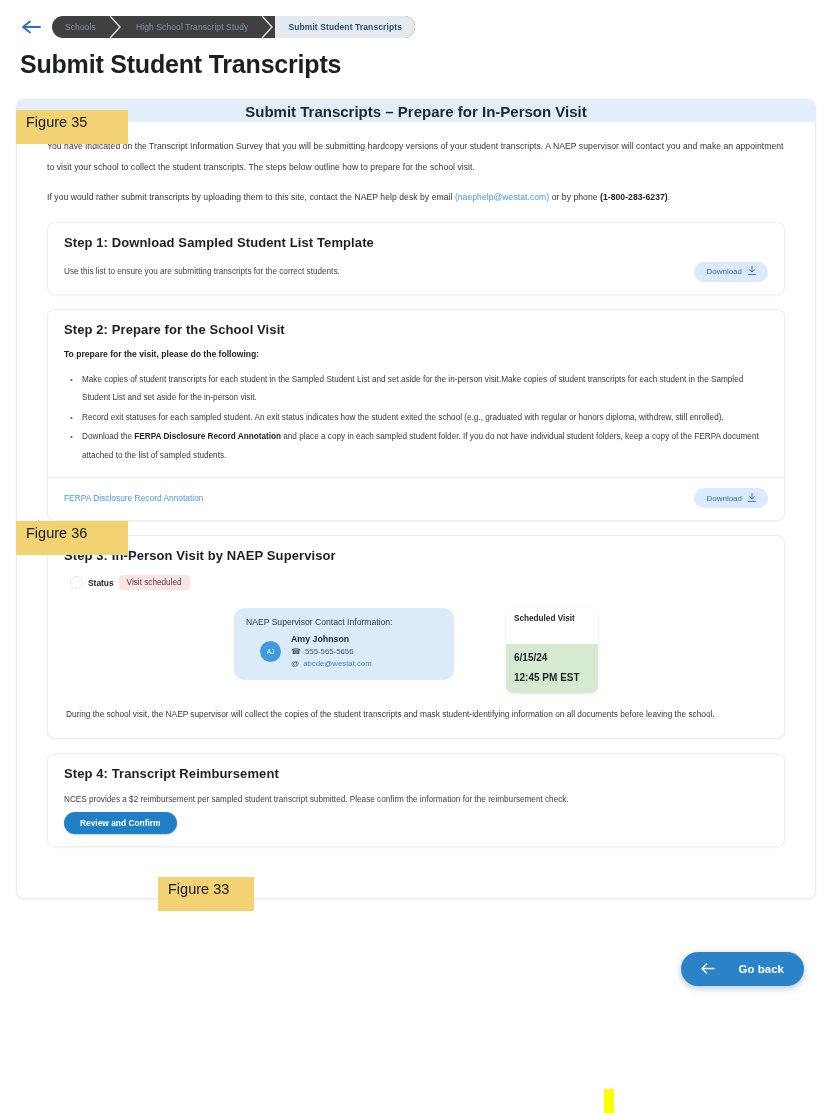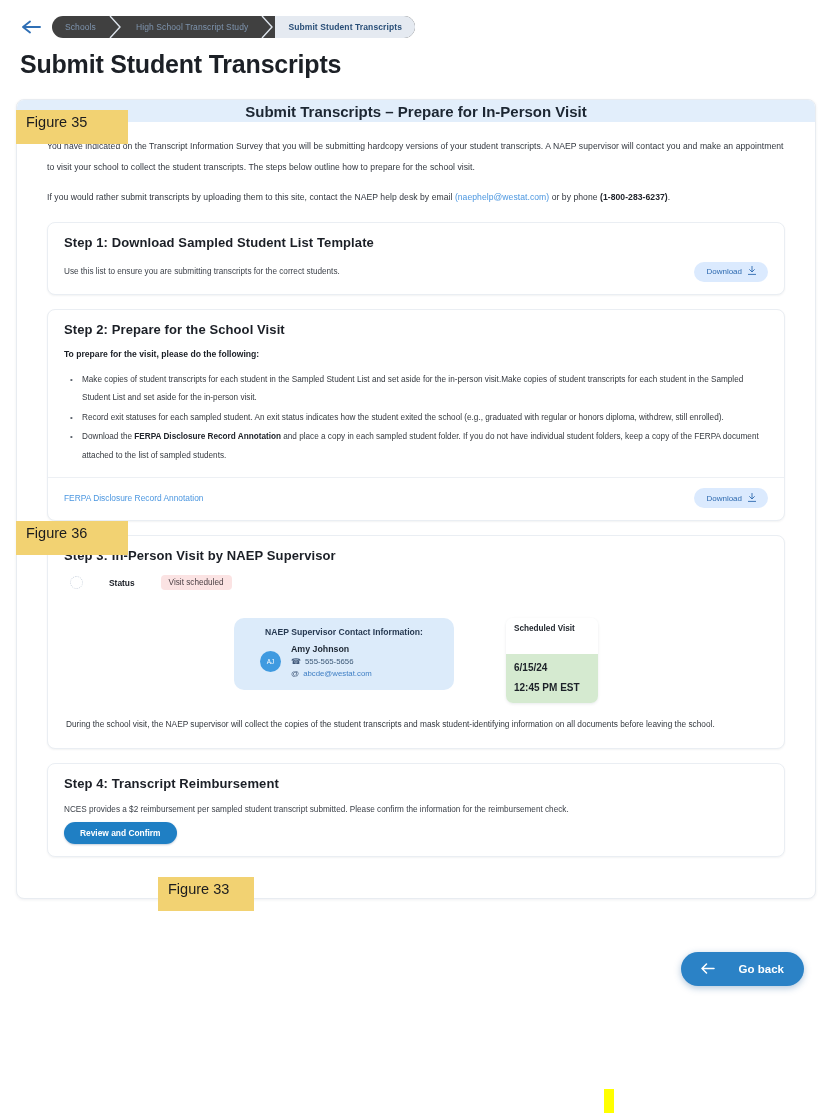--- a/index.html
+++ b/index.html
@@ -178,22 +178,22 @@
   .ferpa-link {
     color: #4c97e0;
     font-size: 8.4px;
     cursor: pointer;
   }
 
   
   .status-row {
     display: flex;
     align-items: center;
-    gap: 26px;
-    margin-bottom: 22px;
+    gap: 5px;
+    margin-bottom: 12px;
     padding-left: 6px;
   }
   .spinner {
     width: 13px; height: 13px;
     border-radius: 50%;
     border: 1.6px dotted #c9d2dd;
   }
   .status-label { font-size: 8.4px; font-weight: bold; color: #20242b; }
   .status-badge {
     background: #fbe3e3;
@@ -212,23 +212,22 @@
     padding: 6px 0 2px 0;
   }
   .contact-card {
     background: #dcebfa;
     border-radius: 10px;
     width: 220px;
     padding: 9px 12px 12px 12px;
   }
   .contact-head {
     font-size: 8.6px;
-    font-weight: bold;
+    font-weight: normal;
     color: #273a52;
-    text-align: center;
     margin-bottom: 7px;
   }
   .contact-main { display: flex; align-items: center; gap: 10px; padding-left: 14px; }
   .avatar {
     width: 21px; height: 21px;
     border-radius: 50%;
     background: #3f9ae0;
     color: #fff;
     font-size: 6.5px;
     display: flex; align-items: center; justify-content: center;

